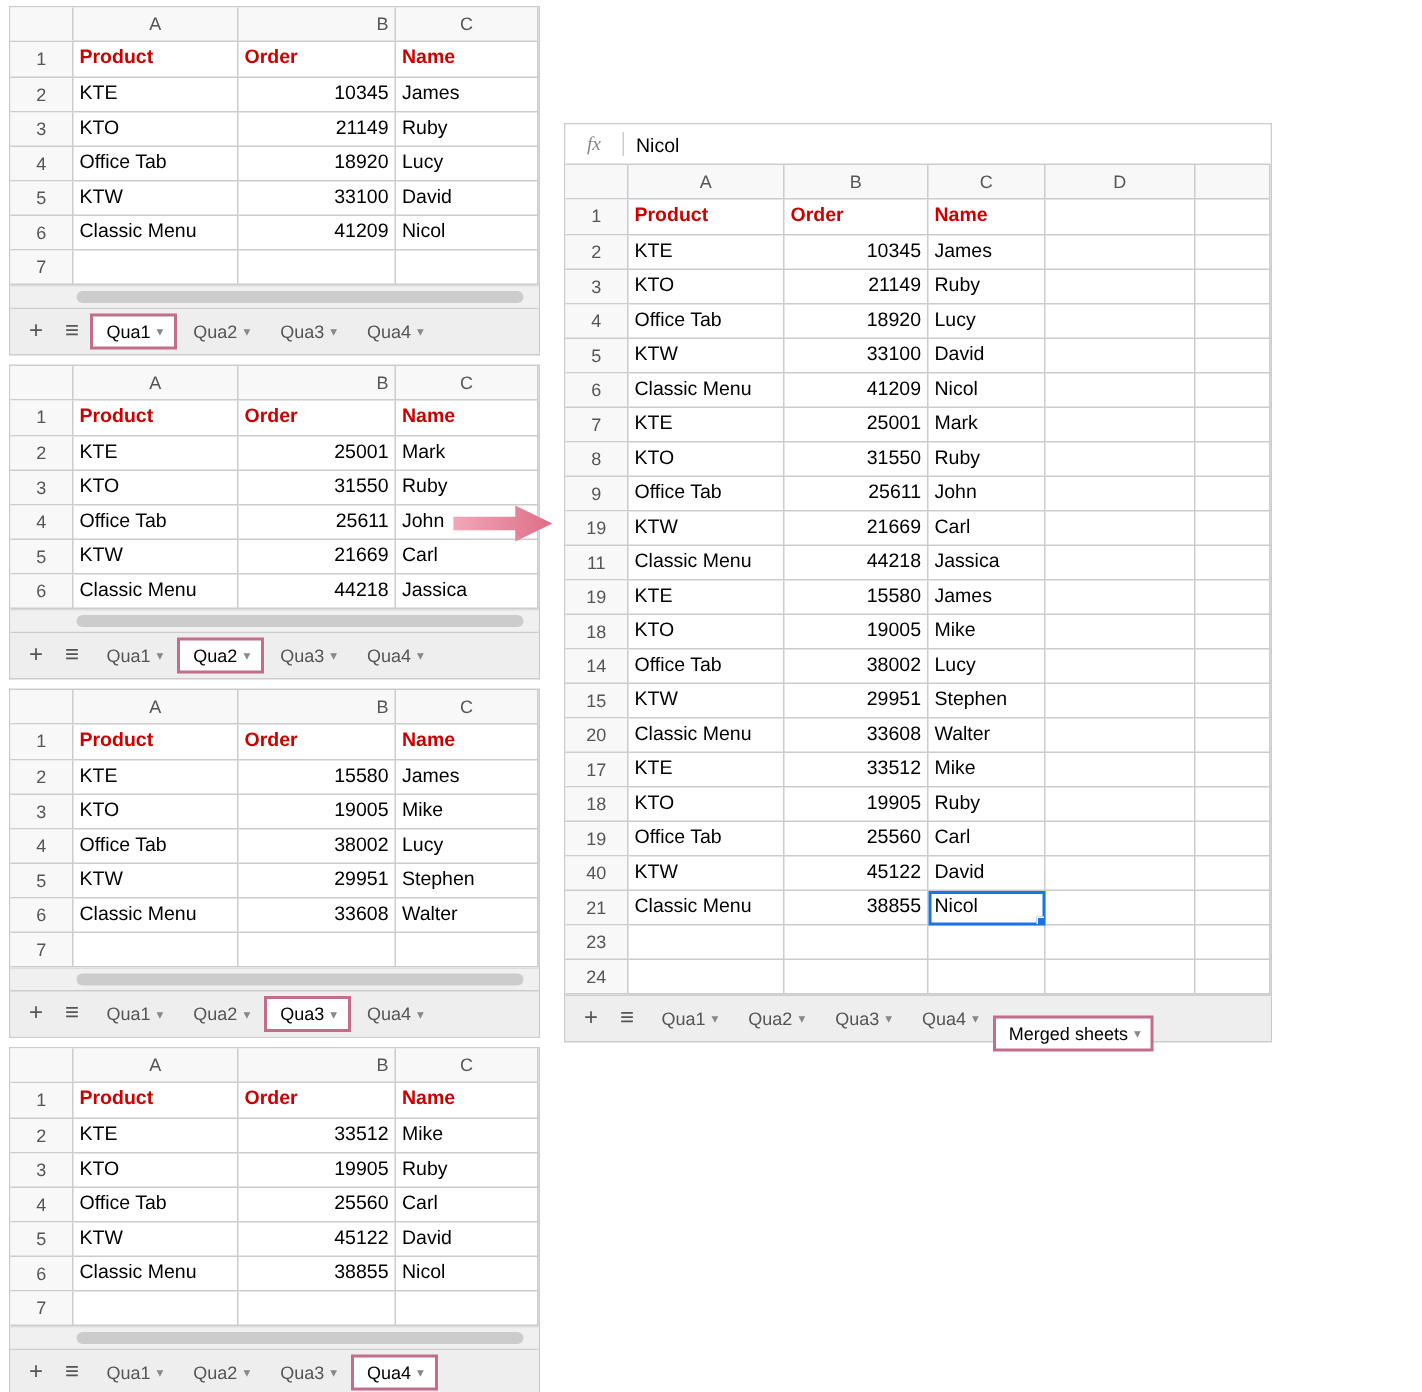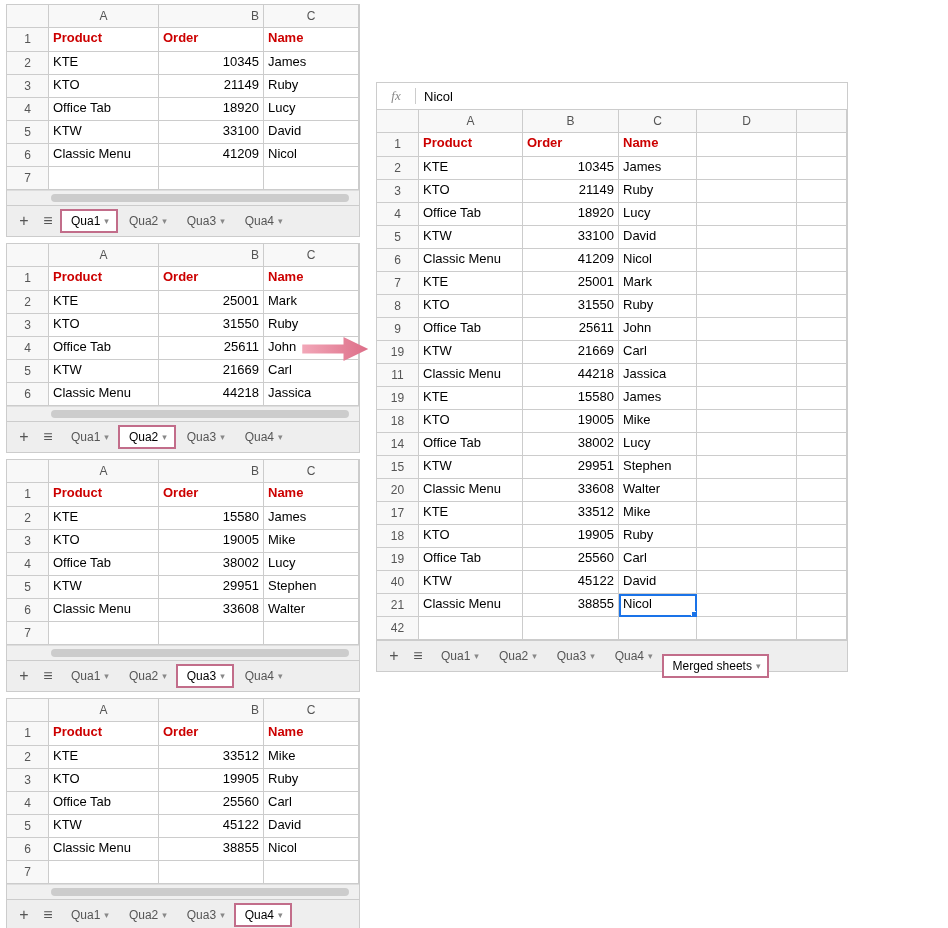--- a/index.html
+++ b/index.html
@@ -639,21 +639,29 @@
         </div>
         <div class="row">
           <div class="cell rowhead-cell">21</div>
           <div class="cell bigA" style="text-align: left;">Classic Menu</div>
           <div class="cell bigB num">38855</div>
           <div class="cell bigC selected-cell" style="text-align: left;">Nicol</div>
           <div class="cell bigD">&nbsp;</div>
           <div class="cell bigE">&nbsp;</div>
         </div>
         <div class="row">
-          <div class="cell rowhead-cell">42</div>
+          <div class="cell rowhead-cell">23</div>
+          <div class="cell bigA">&nbsp;</div>
+          <div class="cell bigB">&nbsp;</div>
+          <div class="cell bigC">&nbsp;</div>
+          <div class="cell bigD">&nbsp;</div>
+          <div class="cell bigE">&nbsp;</div>
+        </div>
+        <div class="row">
+          <div class="cell rowhead-cell">24</div>
           <div class="cell bigA">&nbsp;</div>
           <div class="cell bigB">&nbsp;</div>
           <div class="cell bigC">&nbsp;</div>
           <div class="cell bigD">&nbsp;</div>
           <div class="cell bigE">&nbsp;</div>
         </div>
         <div class="tabbar">
           <div class="plus">+</div>
           <div class="menu">≡</div>
           <div class="tab">

